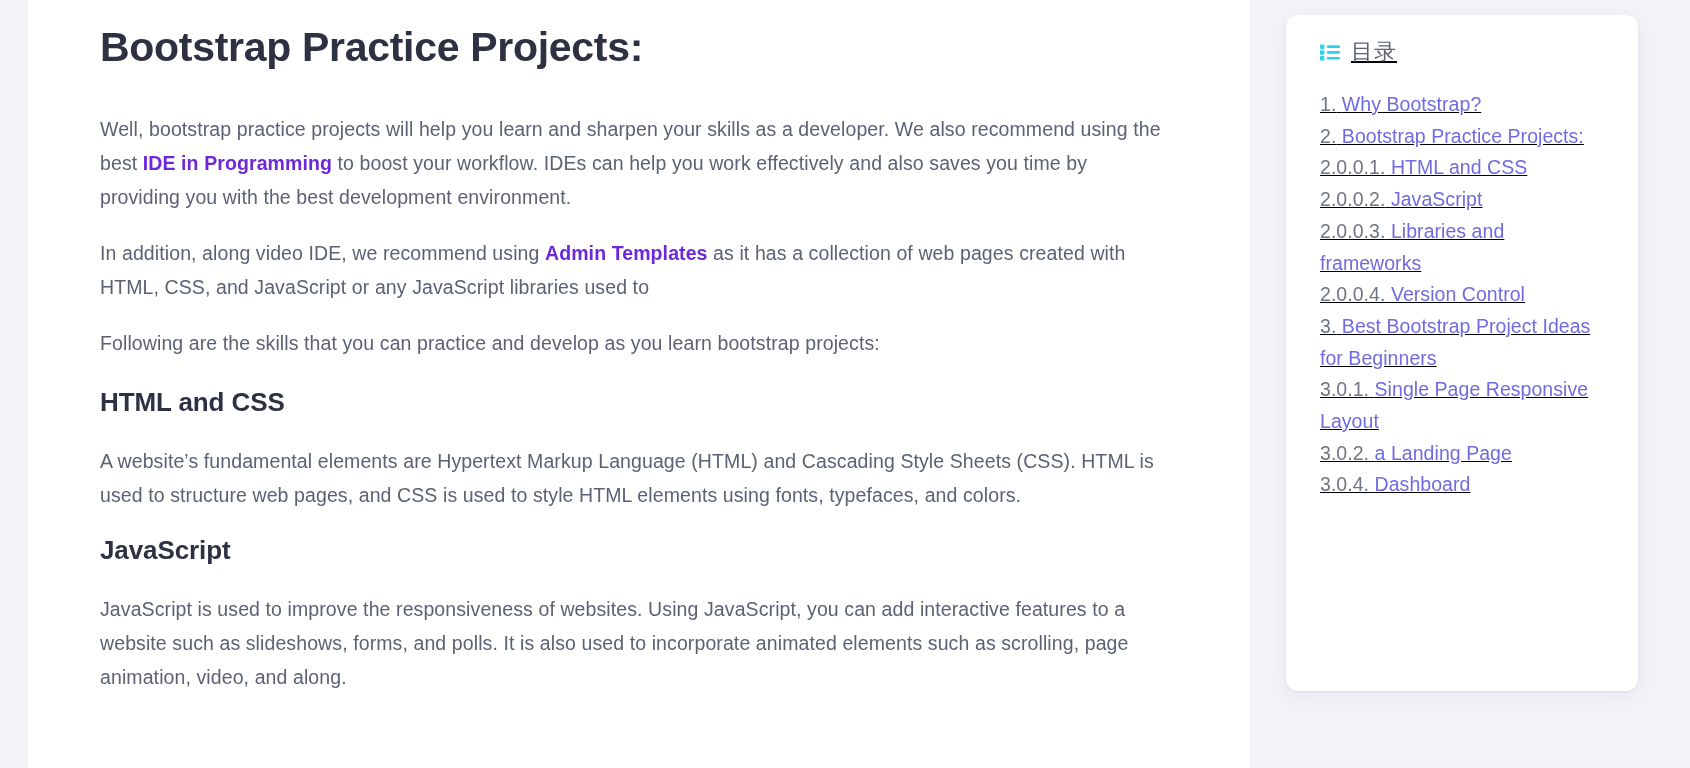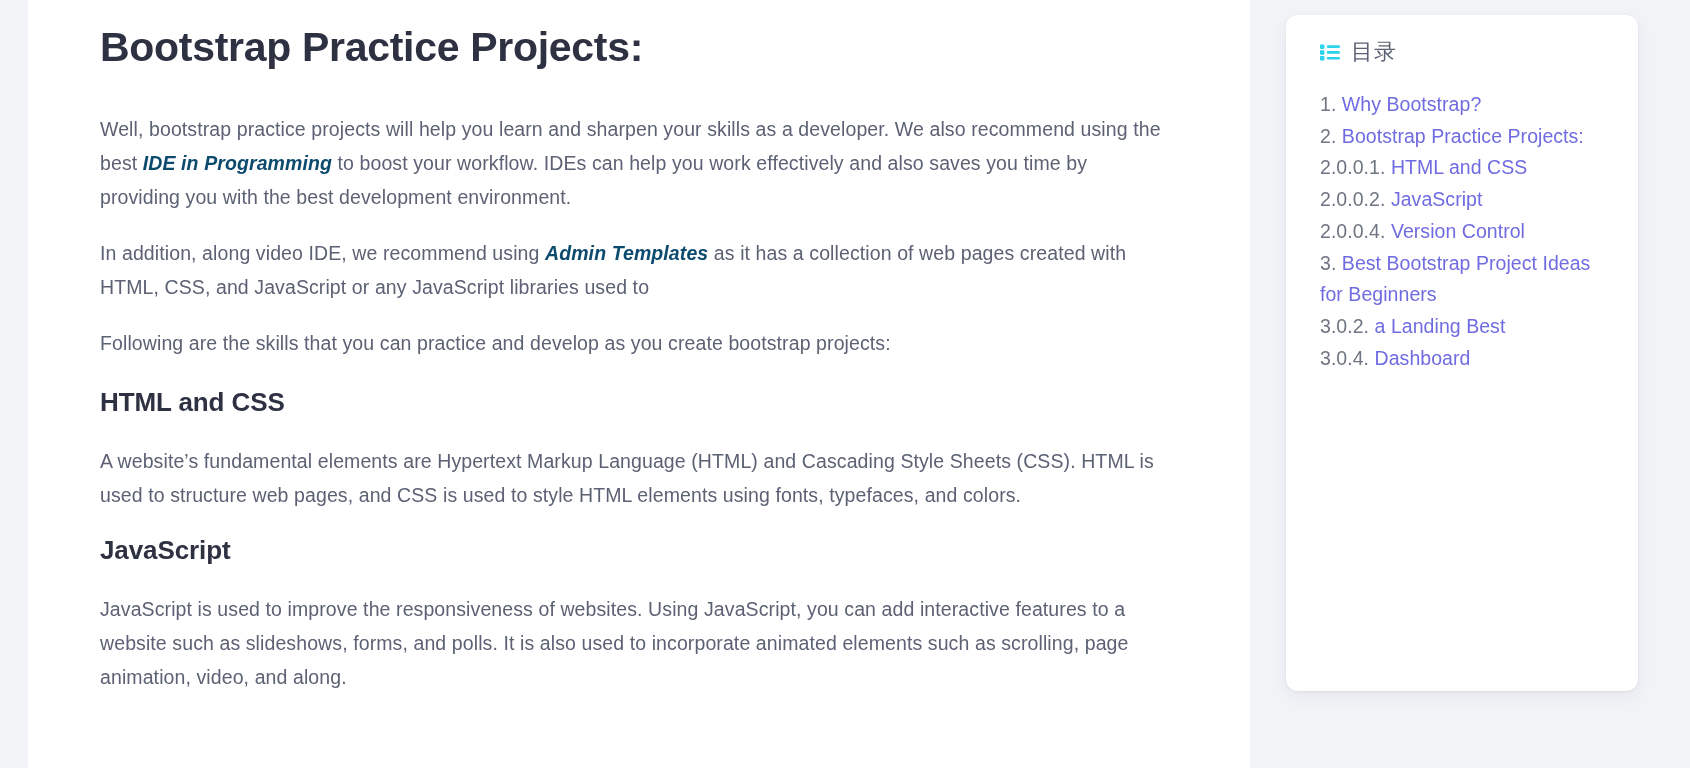--- a/index.html
+++ b/index.html
@@ -55,24 +55,23 @@
     line-height: 34px;
     color: #5c6274;
     margin-bottom: 22px;
     max-width: 1062px;
     letter-spacing: 0.1px;
   }
 
   p.body-text.tight { margin-bottom: 26px; }
 
   a.inline-link {
-    color: #0c4a6e;
+    color: #6d28d9;
     font-weight: 700;
     text-decoration: none;
-    font-style: italic;
   }
 
   h2.section-heading {
     font-size: 26px;
     line-height: 1.3;
     font-weight: 700;
     color: #2d3142;
     margin-top: 8px;
     margin-bottom: 24px;
     letter-spacing: -0.1px;
@@ -82,20 +81,21 @@
   .toc-card {
     position: absolute;
     left: 1286px;
     top: 15px;
     width: 352px;
     height: 676px;
     background: #ffffff;
     border-radius: 12px;
     box-shadow: 0 1px 3px rgba(40, 45, 70, 0.07), 0 6px 18px rgba(40, 45, 70, 0.05);
     padding: 26px 8px 0 0;
+    text-decoration: underline;
   }
 
   .toc-header {
     display: flex;
     align-items: center;
     gap: 11px;
     padding: 0 34px;
     margin-bottom: 26px;
   }
 
@@ -144,21 +144,21 @@
       <h1 class="page-title">Bootstrap Practice Projects:</h1>
 
       <p class="body-text">
         <span>Well, bootstrap practice projects will help you learn and sharpen your skills as a developer. We also recommend using the best </span><a href="#" class="inline-link">IDE in Programming</a><span> to boost your workflow. IDEs can help you work effectively and also saves you time by providing you with the best development environment.</span>
       </p>
 
       <p class="body-text">
         <span>In addition, along video IDE, we recommend using </span><a href="#" class="inline-link">Admin Templates</a><span> as it has a collection of web pages created with HTML, CSS, and JavaScript or any JavaScript libraries used to</span>
       </p>
 
-      <p class="body-text tight">Following are the skills that you can practice and develop as you create bootstrap projects:</p>
+      <p class="body-text tight">Following are the skills that you can practice and develop as you learn bootstrap projects:</p>
 
       <h2 class="section-heading">HTML and CSS</h2>
 
       <p class="body-text">A website’s fundamental elements are Hypertext Markup Language (HTML) and Cascading Style Sheets (CSS). HTML is used to structure web pages, and CSS is used to style HTML elements using fonts, typefaces, and colors.</p>
 
       <h2 class="section-heading">JavaScript</h2>
 
       <p class="body-text">JavaScript is used to improve the responsiveness of websites. Using JavaScript, you can add interactive features to a website such as slideshows, forms, and polls. It is also used to incorporate animated elements such as scrolling, page animation, video, and along.</p>
 
     </div>
@@ -178,21 +178,23 @@
         </svg>
       </span>
       <span class="toc-header-title">目录</span>
     </div>
 
     <ul class="toc-list">
       <li class="toc-item"><span class="toc-num">1.</span> <a href="#" class="toc-link">Why Bootstrap?</a></li>
       <li class="toc-item"><span class="toc-num">2.</span> <a href="#" class="toc-link">Bootstrap Practice Projects:</a></li>
       <li class="toc-item"><span class="toc-num">2.0.0.1.</span> <a href="#" class="toc-link">HTML and CSS</a></li>
       <li class="toc-item"><span class="toc-num">2.0.0.2.</span> <a href="#" class="toc-link">JavaScript</a></li>
+      <li class="toc-item"><span class="toc-num">2.0.0.3.</span> <a href="#" class="toc-link">Libraries and frameworks</a></li>
       <li class="toc-item"><span class="toc-num">2.0.0.4.</span> <a href="#" class="toc-link">Version Control</a></li>
       <li class="toc-item"><span class="toc-num">3.</span> <a href="#" class="toc-link">Best Bootstrap Project Ideas for Beginners</a></li>
-      <li class="toc-item"><span class="toc-num">3.0.2.</span> <a href="#" class="toc-link">a Landing Best</a></li>
+      <li class="toc-item"><span class="toc-num">3.0.1.</span> <a href="#" class="toc-link">Single Page Responsive Layout</a></li>
+      <li class="toc-item"><span class="toc-num">3.0.2.</span> <a href="#" class="toc-link">a Landing Page</a></li>
       <li class="toc-item"><span class="toc-num">3.0.4.</span> <a href="#" class="toc-link">Dashboard</a></li>
     </ul>
 
   </aside>
 
 </div>
 
 </body></html>

